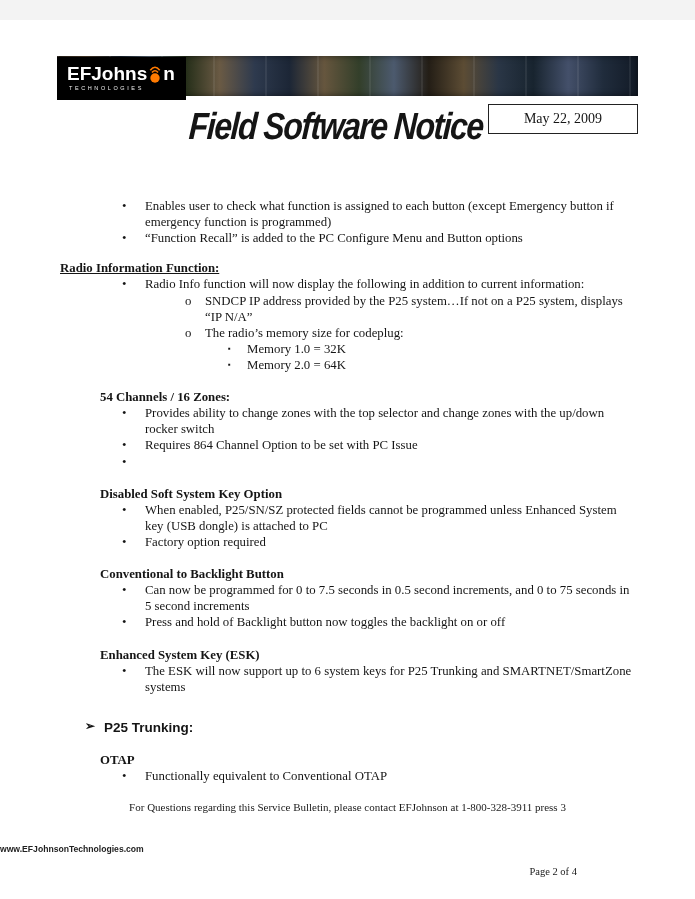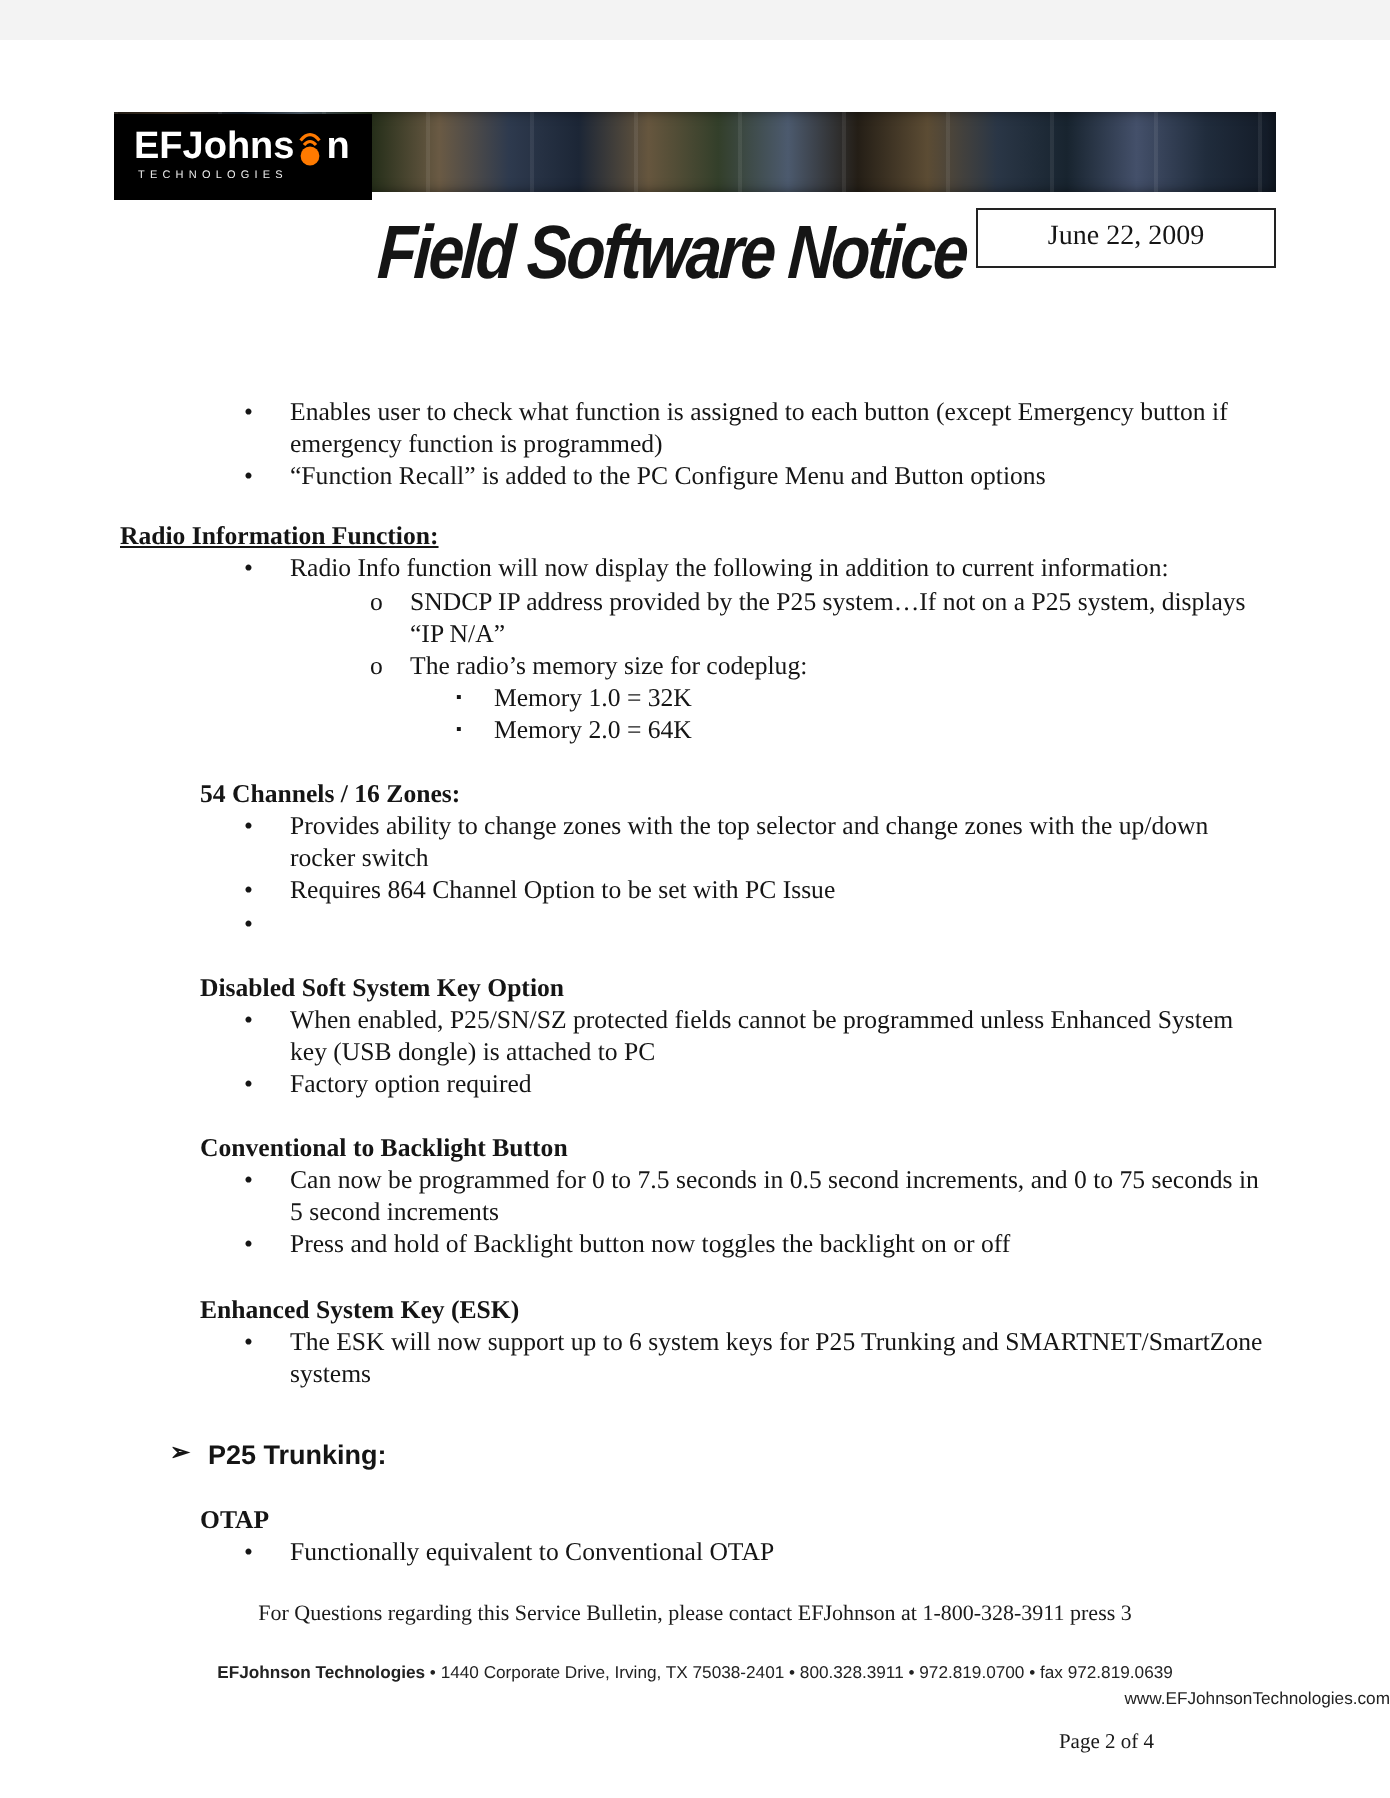--- a/index.html
+++ b/index.html
@@ -97,22 +97,23 @@
     text-align:center; font-size:11px; color:#1a1a1a;
   }
   .address-line {
     position:absolute; top:811px; left:0; width:100%;
     text-align:center; font-size:8.6px; color:#222;
     font-family:"Liberation Sans", sans-serif;
   }
   .address-line .bold { font-weight:bold; }
   .website-line {
     position:absolute; top:824px; left:0; width:100%;
-    text-align:right; font-size:8.6px; color:#222;
-    font-family:"Liberation Sans", sans-serif;
+    text-align:left; font-size:8.6px; color:#222;
+    font-family:"Liberation Sans", sans-serif;
+    font-weight:bold;
   }
   .page-number {
     position:absolute; top:846px; right:118px;
     font-size:10.5px; color:#1a1a1a;font-family:Liberation Serif, serif;
   }
 </style>
 </head>
 <body>
 
 <div class="page">
@@ -128,21 +129,21 @@
           <circle cx="7" cy="13" r="4.7" fill="#ff7a00"></circle>
         </svg>
       </span>
       <span>n</span>
     </div>
     <div class="logo-tagline">TECHNOLOGIES</div>
   </div>
 
   <div class="doc-title">Field Software Notice</div>
   <div class="fsn-box">
-    <div>June 22, 2009</div>
+    <div>May 22, 2009</div>
   </div>
 
   <div class="doc-body">
 
     <div class="li">
       <span class="mk">•</span>
       <span>Enables user to check what function is assigned to each button (except Emergency button if emergency function is programmed)</span>
     </div>
     <div class="li">
       <span class="mk">•</span>
@@ -231,19 +232,16 @@
 
     <div class="h-sub">OTAP</div>
     <div class="li">
       <span class="mk">•</span>
       <span>Functionally equivalent to Conventional OTAP</span>
     </div>
 
   </div>
 
   <div class="contact-line">For Questions regarding this Service Bulletin, please contact EFJohnson at 1-800-328-3911 press 3</div>
-  <div class="address-line">
-    <span class="bold">EFJohnson Technologies</span><span> • 1440 Corporate Drive, Irving, TX 75038-2401 • 800.328.3911 • 972.819.0700 • fax 972.819.0639</span>
-  </div>
   <div class="website-line">www.EFJohnsonTechnologies.com</div>
   <div class="page-number">Page 2 of 4</div>
 
 </div>
 
 </body></html>

